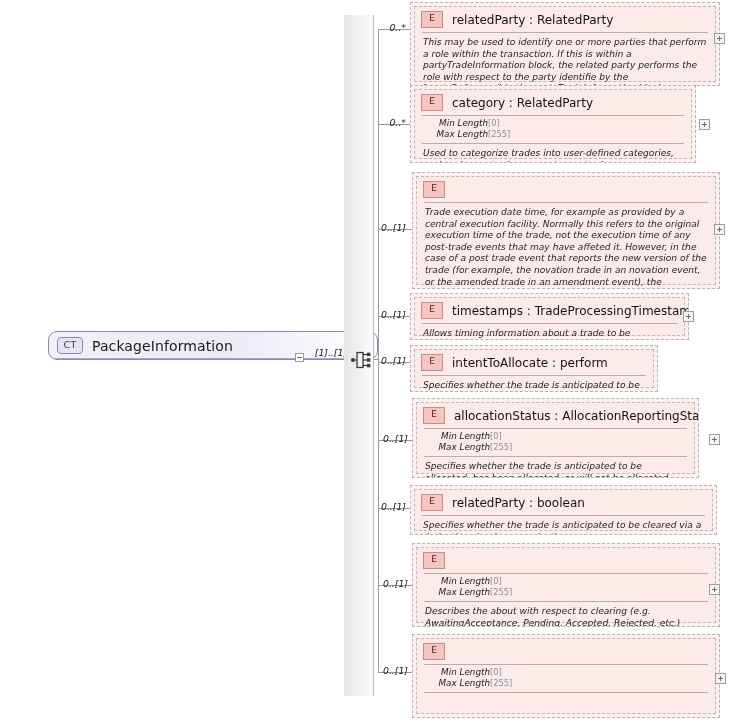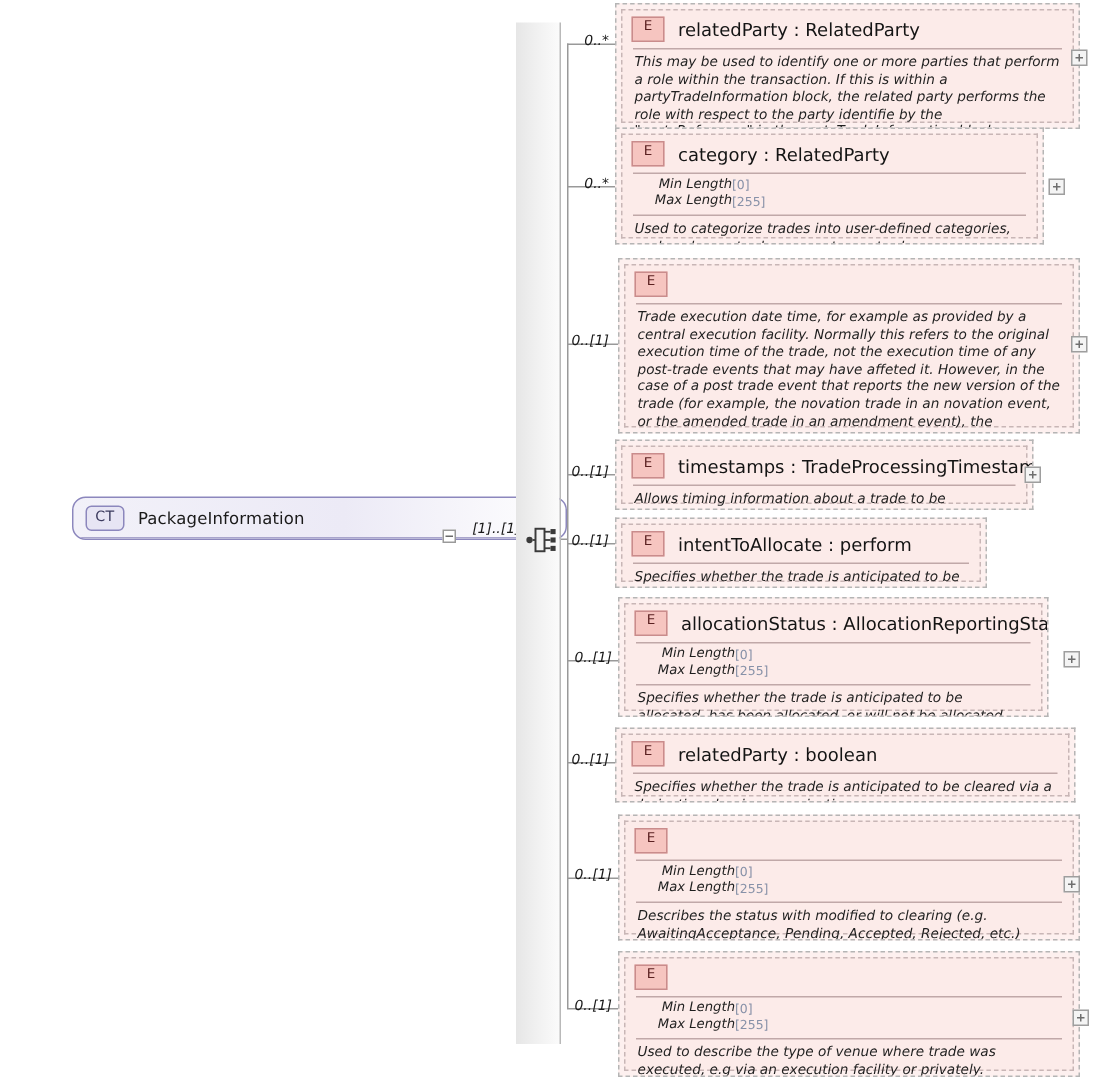--- a/index.html
+++ b/index.html
@@ -58,21 +58,21 @@
     color: #3b3a5e;
     font-size: 9.5px;
     line-height: 13px;
     text-align: center;
     letter-spacing: 0.3px;
     font-family: "DejaVu Sans", "Liberation Sans", sans-serif;
     margin-right: 9px;
     flex: none;
   }
   .ct-title {
-    font-size: 11px;
+    font-size: 14px;
     color: #1a1a1a;
     letter-spacing: 0.1px;
   }
   .ct-sep {
     height: 1px;
     background: #a9a5cc;
     margin: 0 1px;
   }
   .ct-doc {
     font-size: 9.6px;
@@ -390,21 +390,21 @@
         <div class="facet-row">
           <span class="facet-label">Min Length</span>
           <span class="facet-val">[0]</span>
         </div>
         <div class="facet-row">
           <span class="facet-label">Max Length</span>
           <span class="facet-val">[255]</span>
         </div>
       </div>
       <div class="el-rule"></div>
-      <div class="el-doc">Describes the status with modified to clearing (e.g. AwaitingAcceptance, Pending, Accepted, Rejected, etc.)</div>
+      <div class="el-doc">Describes the about with respect to clearing (e.g. AwaitingAcceptance, Pending, Accepted, Rejected, etc.)</div>
     </div>
   </div>
   <div class="plus" style="left:709px; top:584px;"></div>
   <div class="occ" style="left:372px; top:578px; width:36px;">0..[1]</div>
 
   <div class="el" style="left:412px; top:634px; width:308px; height:84px;">
     <div class="el-inner">
       <div class="el-head">
         <span class="e-icon">E</span>
       </div>
@@ -413,19 +413,18 @@
         <div class="facet-row">
           <span class="facet-label">Min Length</span>
           <span class="facet-val">[0]</span>
         </div>
         <div class="facet-row">
           <span class="facet-label">Max Length</span>
           <span class="facet-val">[255]</span>
         </div>
       </div>
       <div class="el-rule"></div>
-      <div class="el-doc">Used to describe the type of venue where trade was executed, e.g via an execution facility or privately.</div>
     </div>
   </div>
   <div class="plus" style="left:715px; top:673px;"></div>
   <div class="occ" style="left:372px; top:665px; width:36px;">0..[1]</div>
 
 </div>
 
 </body></html>

